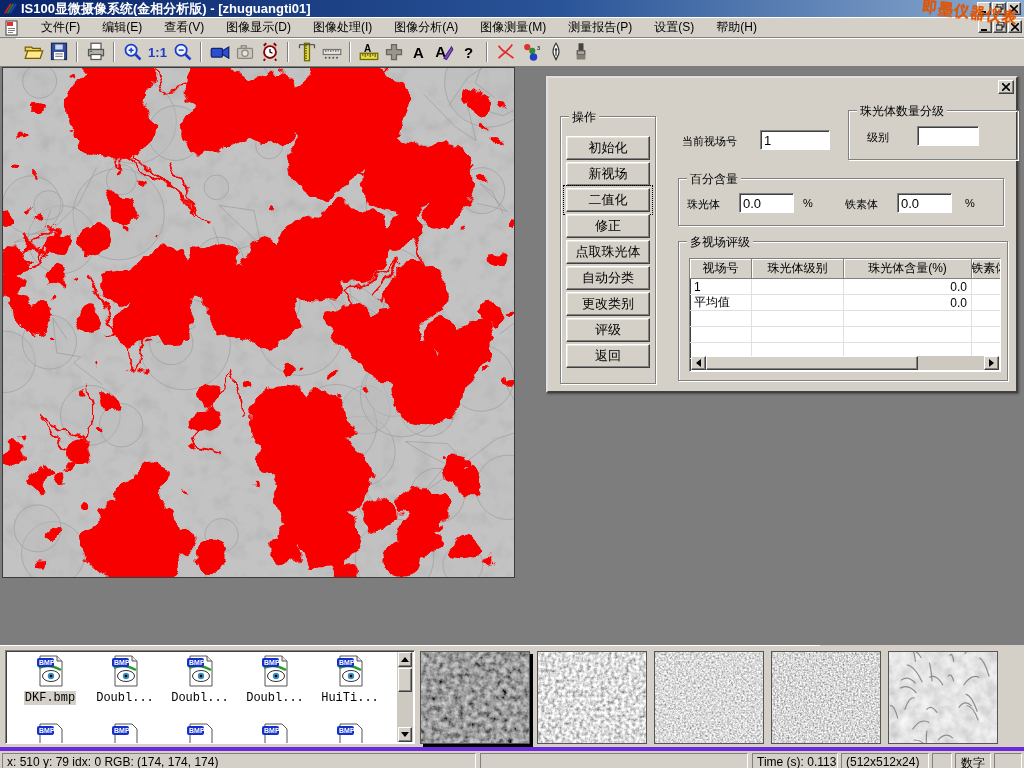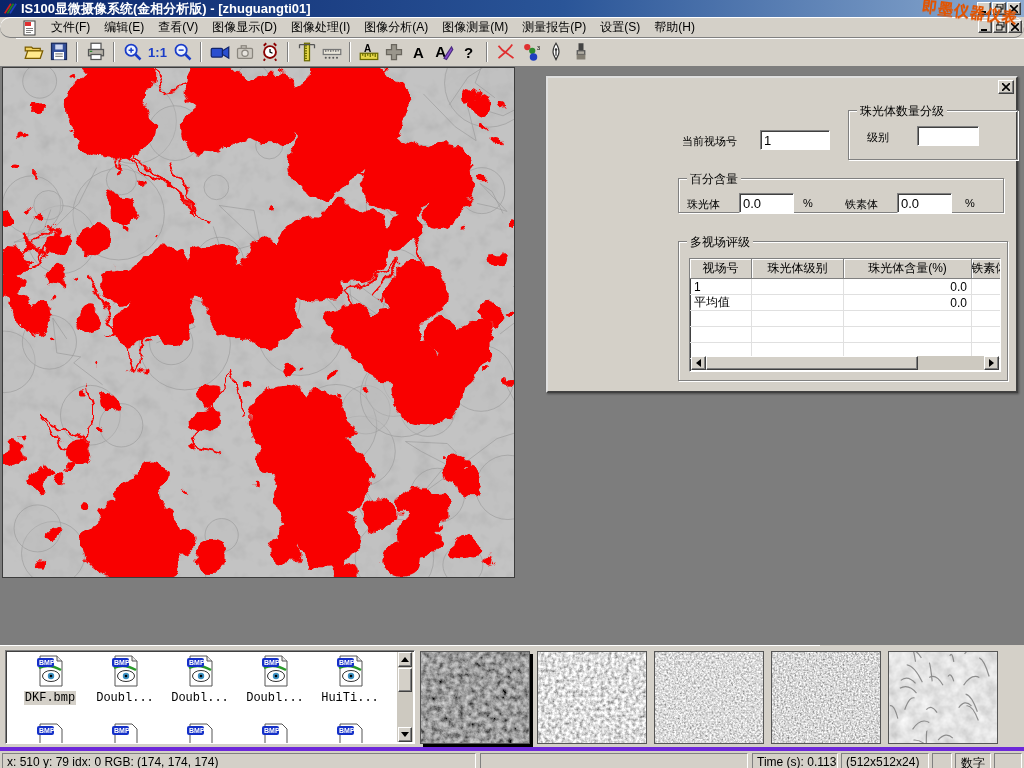--- a/index.html
+++ b/index.html
@@ -13,21 +13,21 @@
     background:linear-gradient(90deg,#0a246a,#2a5598 55%,#8cabd0);
     display:flex; align-items:center; padding:0 3px; color:#fff; font-weight:bold; font-size:13px; }
   .titlebar .ttl { margin-left:4px; white-space:nowrap; }
   .winbtns { position:absolute; right:3px; top:2px; display:flex; gap:1px; }
   .wbtn { width:14px; height:13px; background:#d4d0c8; border:1px solid; border-color:#fff #404040 #404040 #fff;
           box-shadow: inset -1px -1px 0 #808080; display:flex; align-items:center; justify-content:center; }
   .wbtn svg { display:block; }
 
   
   .menubar { position:absolute; left:0; top:17px; width:1024px; height:21px; background:#d4d0c8;
-    display:flex; align-items:center; gap:0; padding-left:20px; box-shadow: inset 0 -1px 0 #808080, inset 0 1px 0 #fff; border-radius: 10px; }
+    display:flex; align-items:center; gap:8px; padding-left:2px; box-shadow: inset 0 -1px 0 #808080, inset 0 1px 0 #fff; }
   .mi { padding:2px 7px; color:#000; white-space:nowrap; }
   .docicon { margin:0 6px 0 2px; }
   .menubtns { position:absolute; right:2px; top:3px; display:flex; gap:1px; }
 
   
   .watermark { position:absolute; top:3px; right:6px; color:#e25400; font-size:15px; font-weight:bold;
     transform:rotate(7deg); letter-spacing:1px; z-index:60; text-shadow:0 1px 0 rgba(226,84,0,.5); pointer-events:none; }
 
   
   .toolbar { position:absolute; left:0; top:38px; width:1024px; height:28px; background:#d4d0c8;
@@ -636,31 +636,43 @@
       </g>
   </svg>
 
   <div class="dialog">
     <div class="dlg-close">
       <svg width="8" height="8" viewBox="0 0 8 8">
           <path d="M0,0 L8,8 M8,0 L0,8" stroke="#000" stroke-width="1.6"></path>
         </svg>
     </div>
 
+    <div class="group" style="left:12px; top:38px; width:96px; height:268px;">
+      <span class="legend">操作</span>
+      <div class="opbtn" style="top:19px">初始化</div>
+      <div class="opbtn" style="top:45px">新视场</div>
+      <div class="opbtn focused" style="top:71px">二值化</div>
+      <div class="opbtn" style="top:97px">修正</div>
+      <div class="opbtn" style="top:123px">点取珠光体</div>
+      <div class="opbtn" style="top:149px">自动分类</div>
+      <div class="opbtn" style="top:175px">更改类别</div>
+      <div class="opbtn" style="top:201px">评级</div>
+      <div class="opbtn" style="top:227px">返回</div>
+    </div>
 
     <span class="lbl13" style="left:134px; top:56px;">当前视场号</span>
     <input class="tbox" style="left: 212px; top: 52px; width: 70px;" value="1">
 
     <div class="group" style="left:300px; top:32px; width:170px; height:50px;">
       <span class="legend">珠光体数量分级</span>
       <span class="lbl13" style="left:18px; top:19px;">级别</span>
       <input class="tbox" style="left: 68px; top: 15px; width: 62px;" value="">
     </div>
 
-    <div class="group" style="left:130px; top:100px; width:326px; height:35px;">
+    <div class="group" style="left:130px; top:100px; width:326px; height:48px;">
       <span class="legend">百分含量</span>
       <span class="lbl13" style="left:8px; top:18px;">珠光体</span>
       <input class="tbox" style="left: 60px; top: 14px; width: 55px;" value="0.0">
       <span class="lbl13" style="left:124px; top:18px;">%</span>
       <span class="lbl13" style="left:166px; top:18px;">铁素体</span>
       <input class="tbox" style="left: 218px; top: 14px; width: 55px;" value="0.0">
       <span class="lbl13" style="left:286px; top:18px;">%</span>
     </div>
 
     <div class="group" style="left:130px; top:163px; width:330px; height:140px;">

